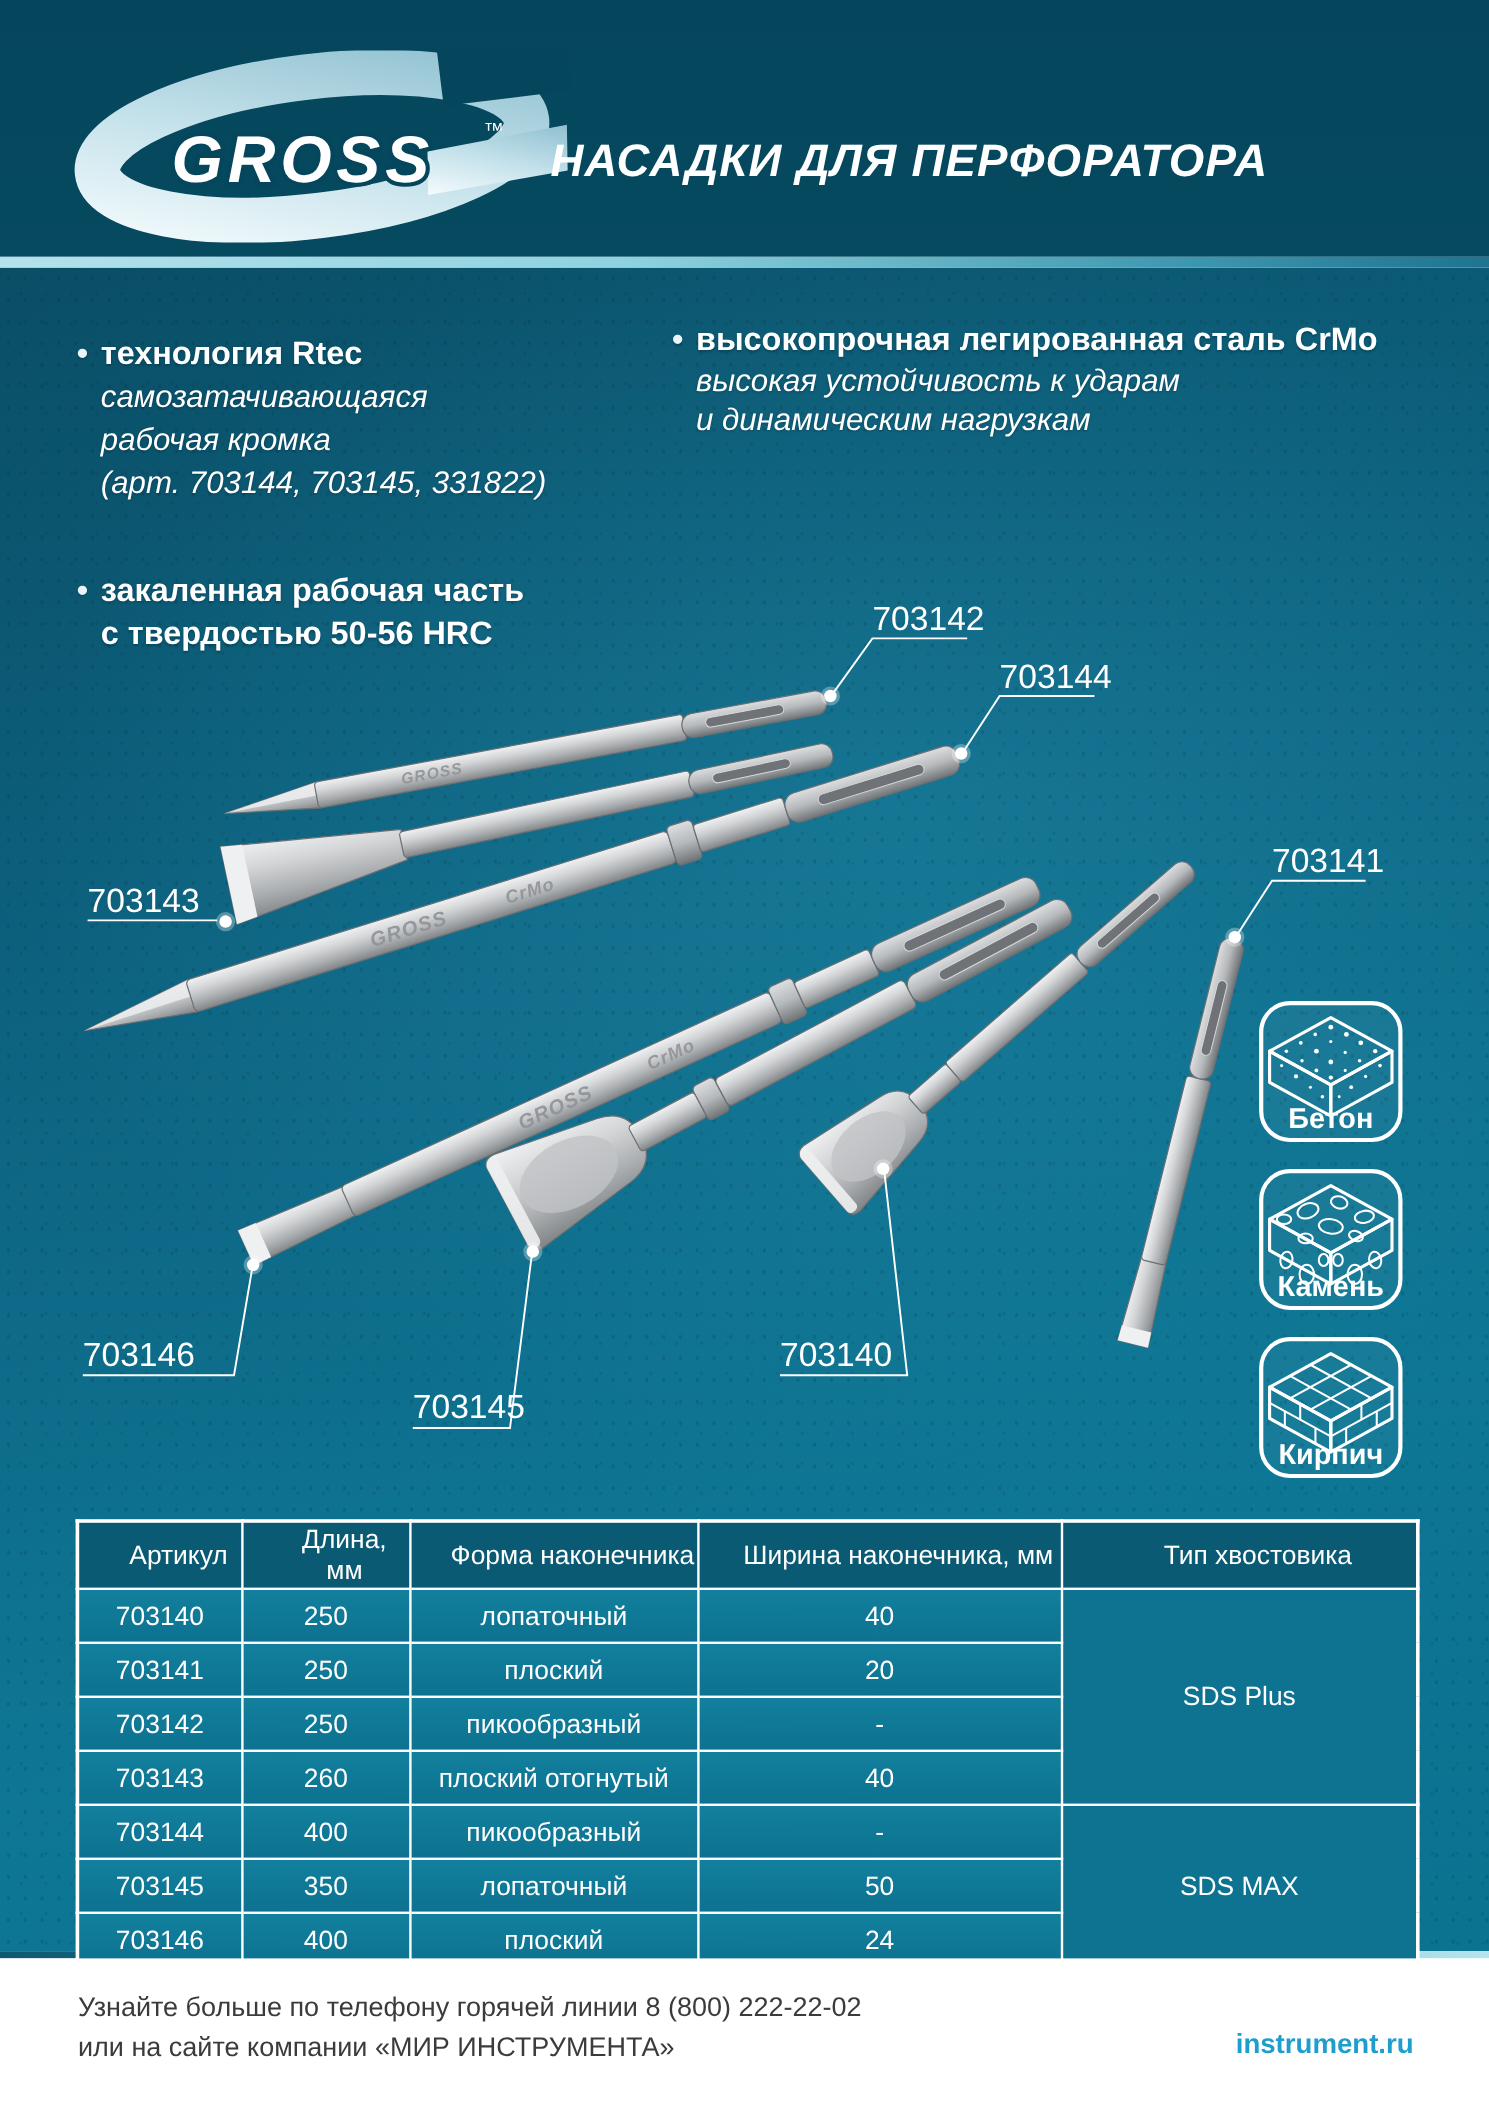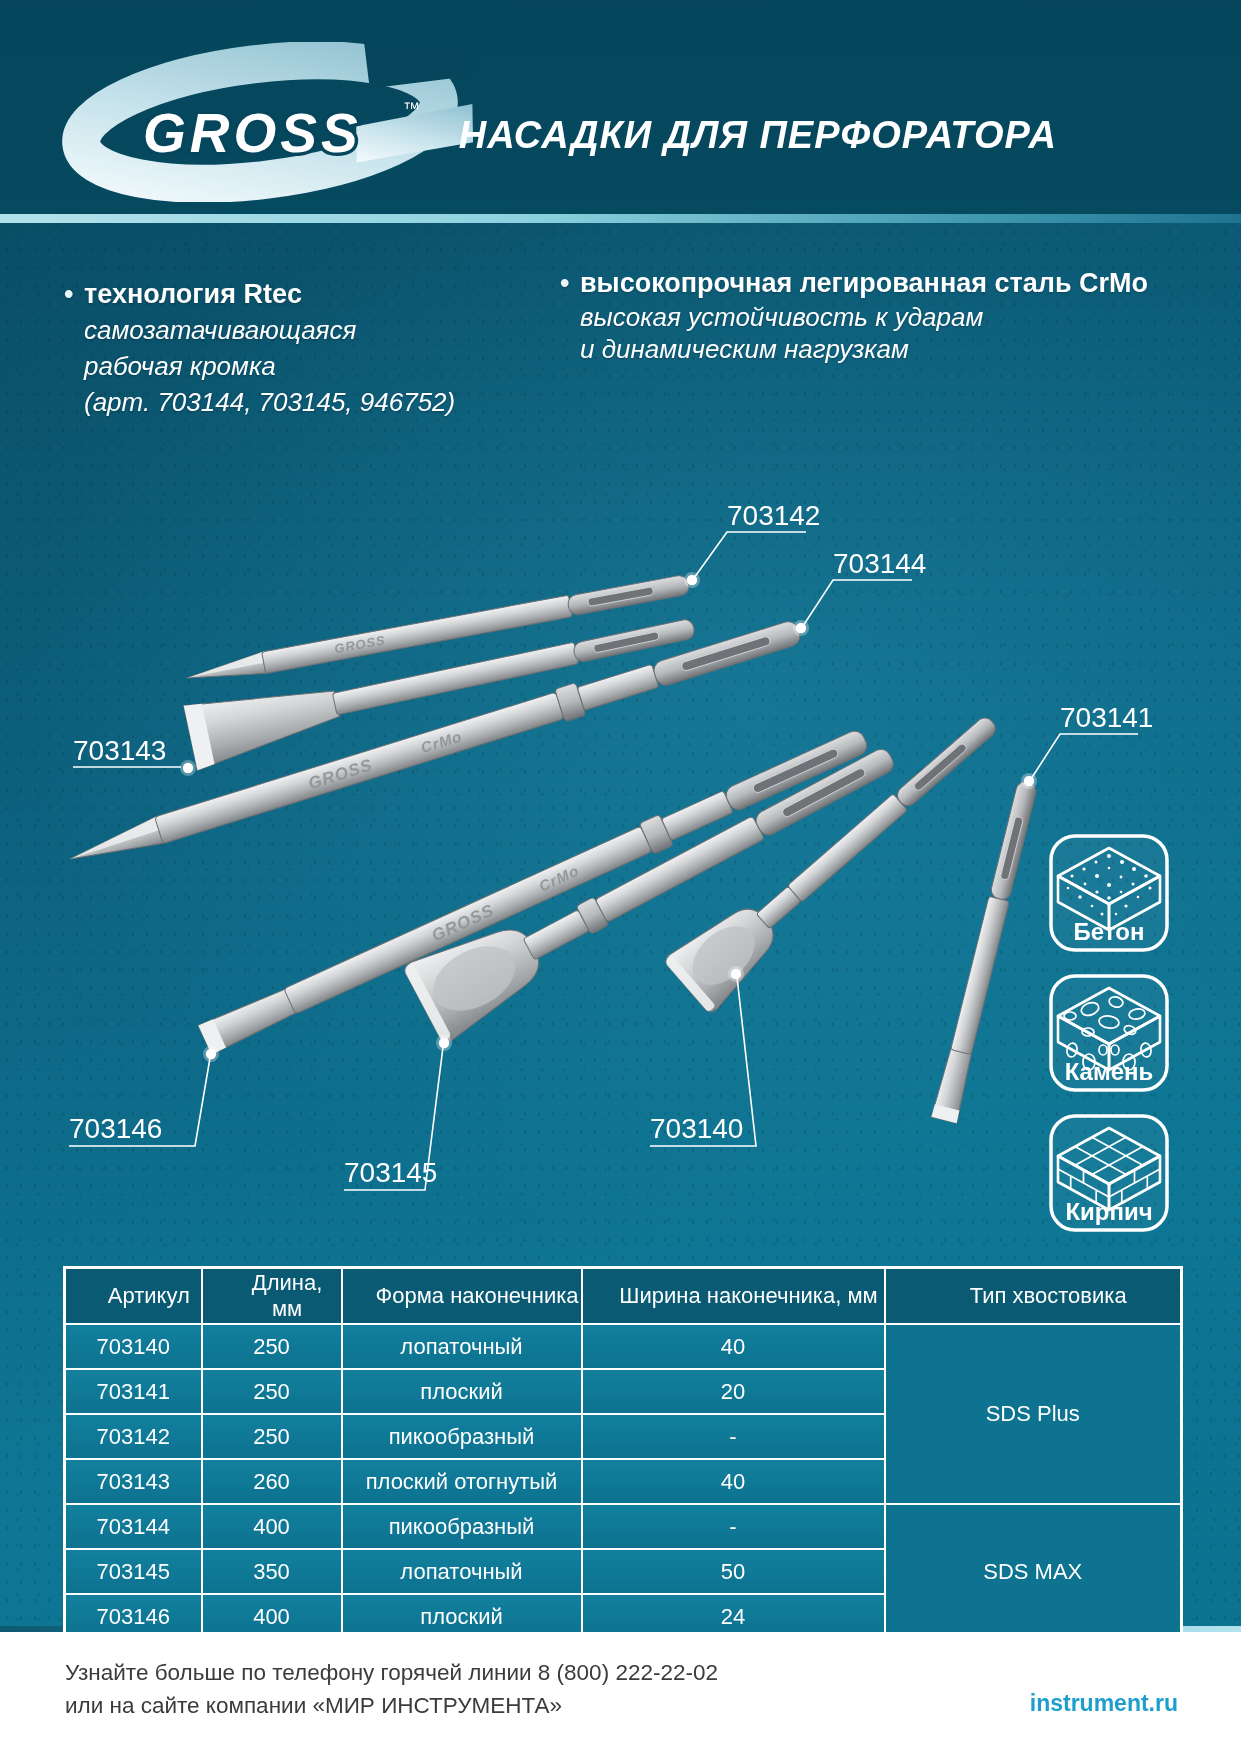--- a/index.html
+++ b/index.html
@@ -82,26 +82,30 @@
     </svg>
     <div class="page-title">НАСАДКИ ДЛЯ ПЕРФОРАТОРА</div>
   </div>
   <div class="strip strip-top"></div>
   <div class="body-bg"></div>
 
   <div class="feature feature-1 f1">
     <div class="f-title"><span class="bullet">•</span><span>технология Rtec</span></div>
     <div class="f-line">самозатачивающаяся</div>
     <div class="f-line">рабочая кромка</div>
-    <div class="f-line">(арт. 703144, 703145, 946752)</div>
+    <div class="f-line">(арт. 703144, 703145, 331822)</div>
   </div>
   <div class="feature feature-2 f2">
     <div class="f-title"><span class="bullet">•</span><span>высокопрочная легированная сталь CrMo</span></div>
     <div class="f-line">высокая устойчивость к ударам</div>
     <div class="f-line">и динамическим нагрузкам</div>
+  </div>
+  <div class="feature feature-3">
+    <div class="f-title"><span class="bullet">•</span><span>закаленная рабочая часть</span></div>
+    <div class="f-title" style="margin-left:20px;">с твердостью 50-56 HRC</div>
   </div>
 
   <svg class="products" viewBox="0 0 1241 1754">
     <defs>
       <linearGradient id="met" x1="0" y1="0" x2="0" y2="1">
         <stop offset="0" stop-color="#f0f1f2"></stop>
           <stop offset="0.35" stop-color="#d2d4d6"></stop>
         <stop offset="0.7" stop-color="#aaadaf"></stop>
           <stop offset="1" stop-color="#808487"></stop>
       </linearGradient>

